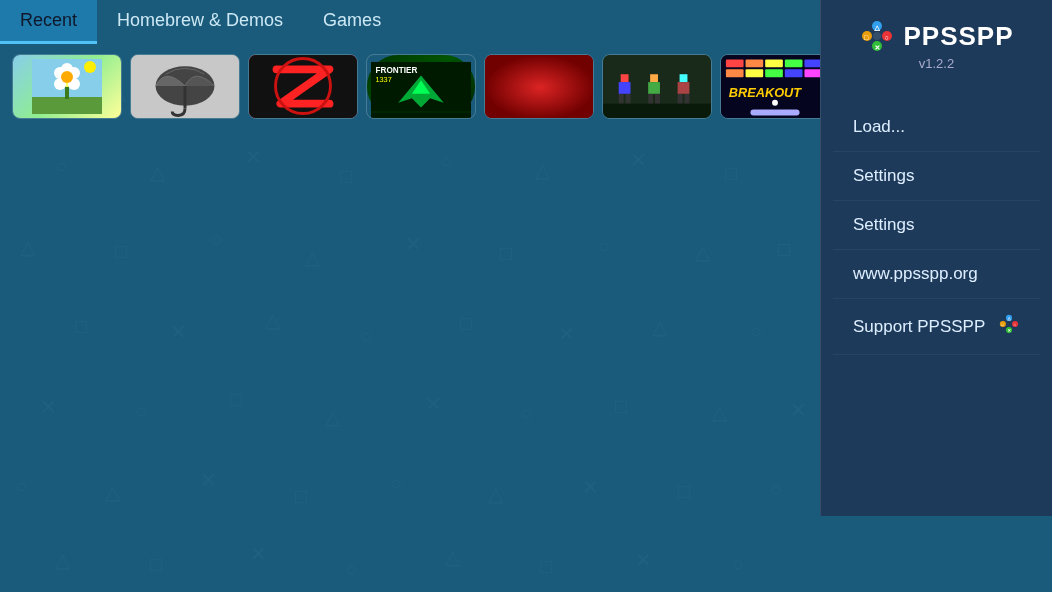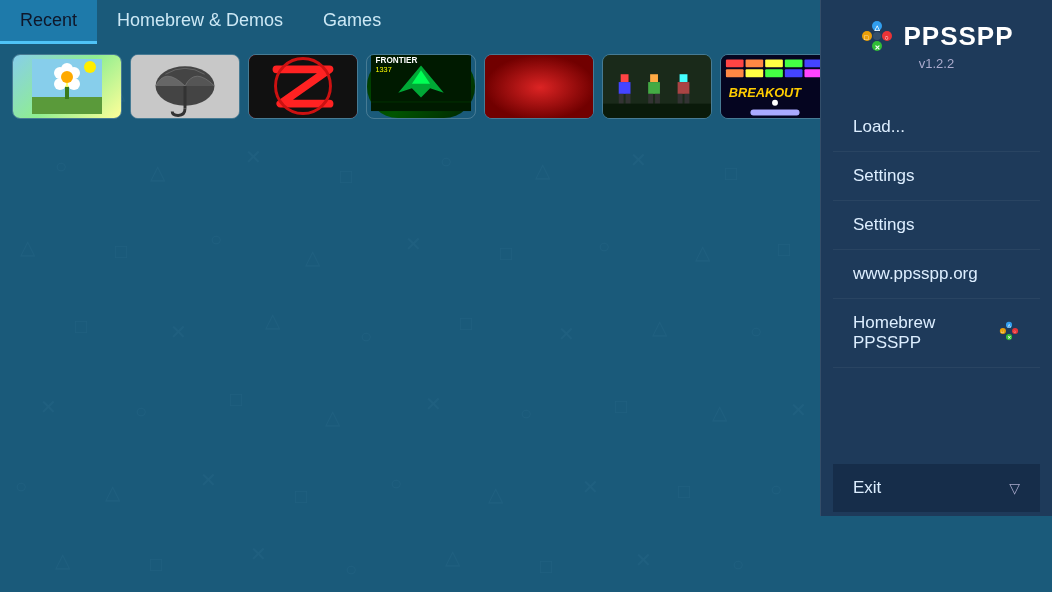--- a/index.html
+++ b/index.html
@@ -86,21 +86,21 @@
       display: flex;
       align-items: center;
       justify-content: center;
       width: 100%;
       height: 100%;
     }
 
     .thumb-frontier {
       background: linear-gradient(135deg, #003300 0%, #005500 50%, #002200 100%);
       display: flex;
-      align-items: flex-end;
+      align-items: flex-start;
       justify-content: flex-start;
       width: 100%;
       height: 100%;
       padding: 4px;
       position: relative;
       border-radius: 31px;
     }
 
     .thumb-crimson {
       background: linear-gradient(135deg, #cc0022 0%, #990011 50%, #660000 100%);
@@ -479,35 +479,31 @@
     <div class="menu-item">
       <span>Settings</span>
     </div>
     <div class="menu-item">
       <span>Settings</span>
     </div>
     <div class="menu-item">
       <span>www.ppsspp.org</span>
     </div>
     <div class="menu-item" style="display:flex;justify-content:space-between;align-items:center;">
-      <span>Homebrew PPSSPP</span>
+      <span>Support PPSSPP</span>
       <span class="support-icon">
         <svg width="22" height="22" viewBox="0 0 36 36">
           <circle cx="18" cy="8" r="5" fill="#33aaff" opacity="0.9"></circle>
           <circle cx="28" cy="18" r="5" fill="#ff3333" opacity="0.9"></circle>
           <circle cx="18" cy="28" r="5" fill="#33cc33" opacity="0.9"></circle>
           <circle cx="8" cy="18" r="5" fill="#ffaa00" opacity="0.9"></circle>
           <text x="15.5" y="11.5" font-size="7" fill="white" font-weight="bold">△</text>
           <text x="25.5" y="21.5" font-size="7" fill="white" font-weight="bold">○</text>
           <text x="15.5" y="31.5" font-size="7" fill="white" font-weight="bold">✕</text>
           <text x="5" y="21.5" font-size="7" fill="white" font-weight="bold">□</text>
         </svg>
       </span>
     </div>
 
     <div style="flex:1;"></div>
 
-    <div class="menu-item-exit" style="display:flex;justify-content:space-between;align-items:center;">
-      <span>Exit</span>
-      <span class="exit-chevron">▽</span>
-    </div>
   </div>
 </div>
 
 </body></html>

